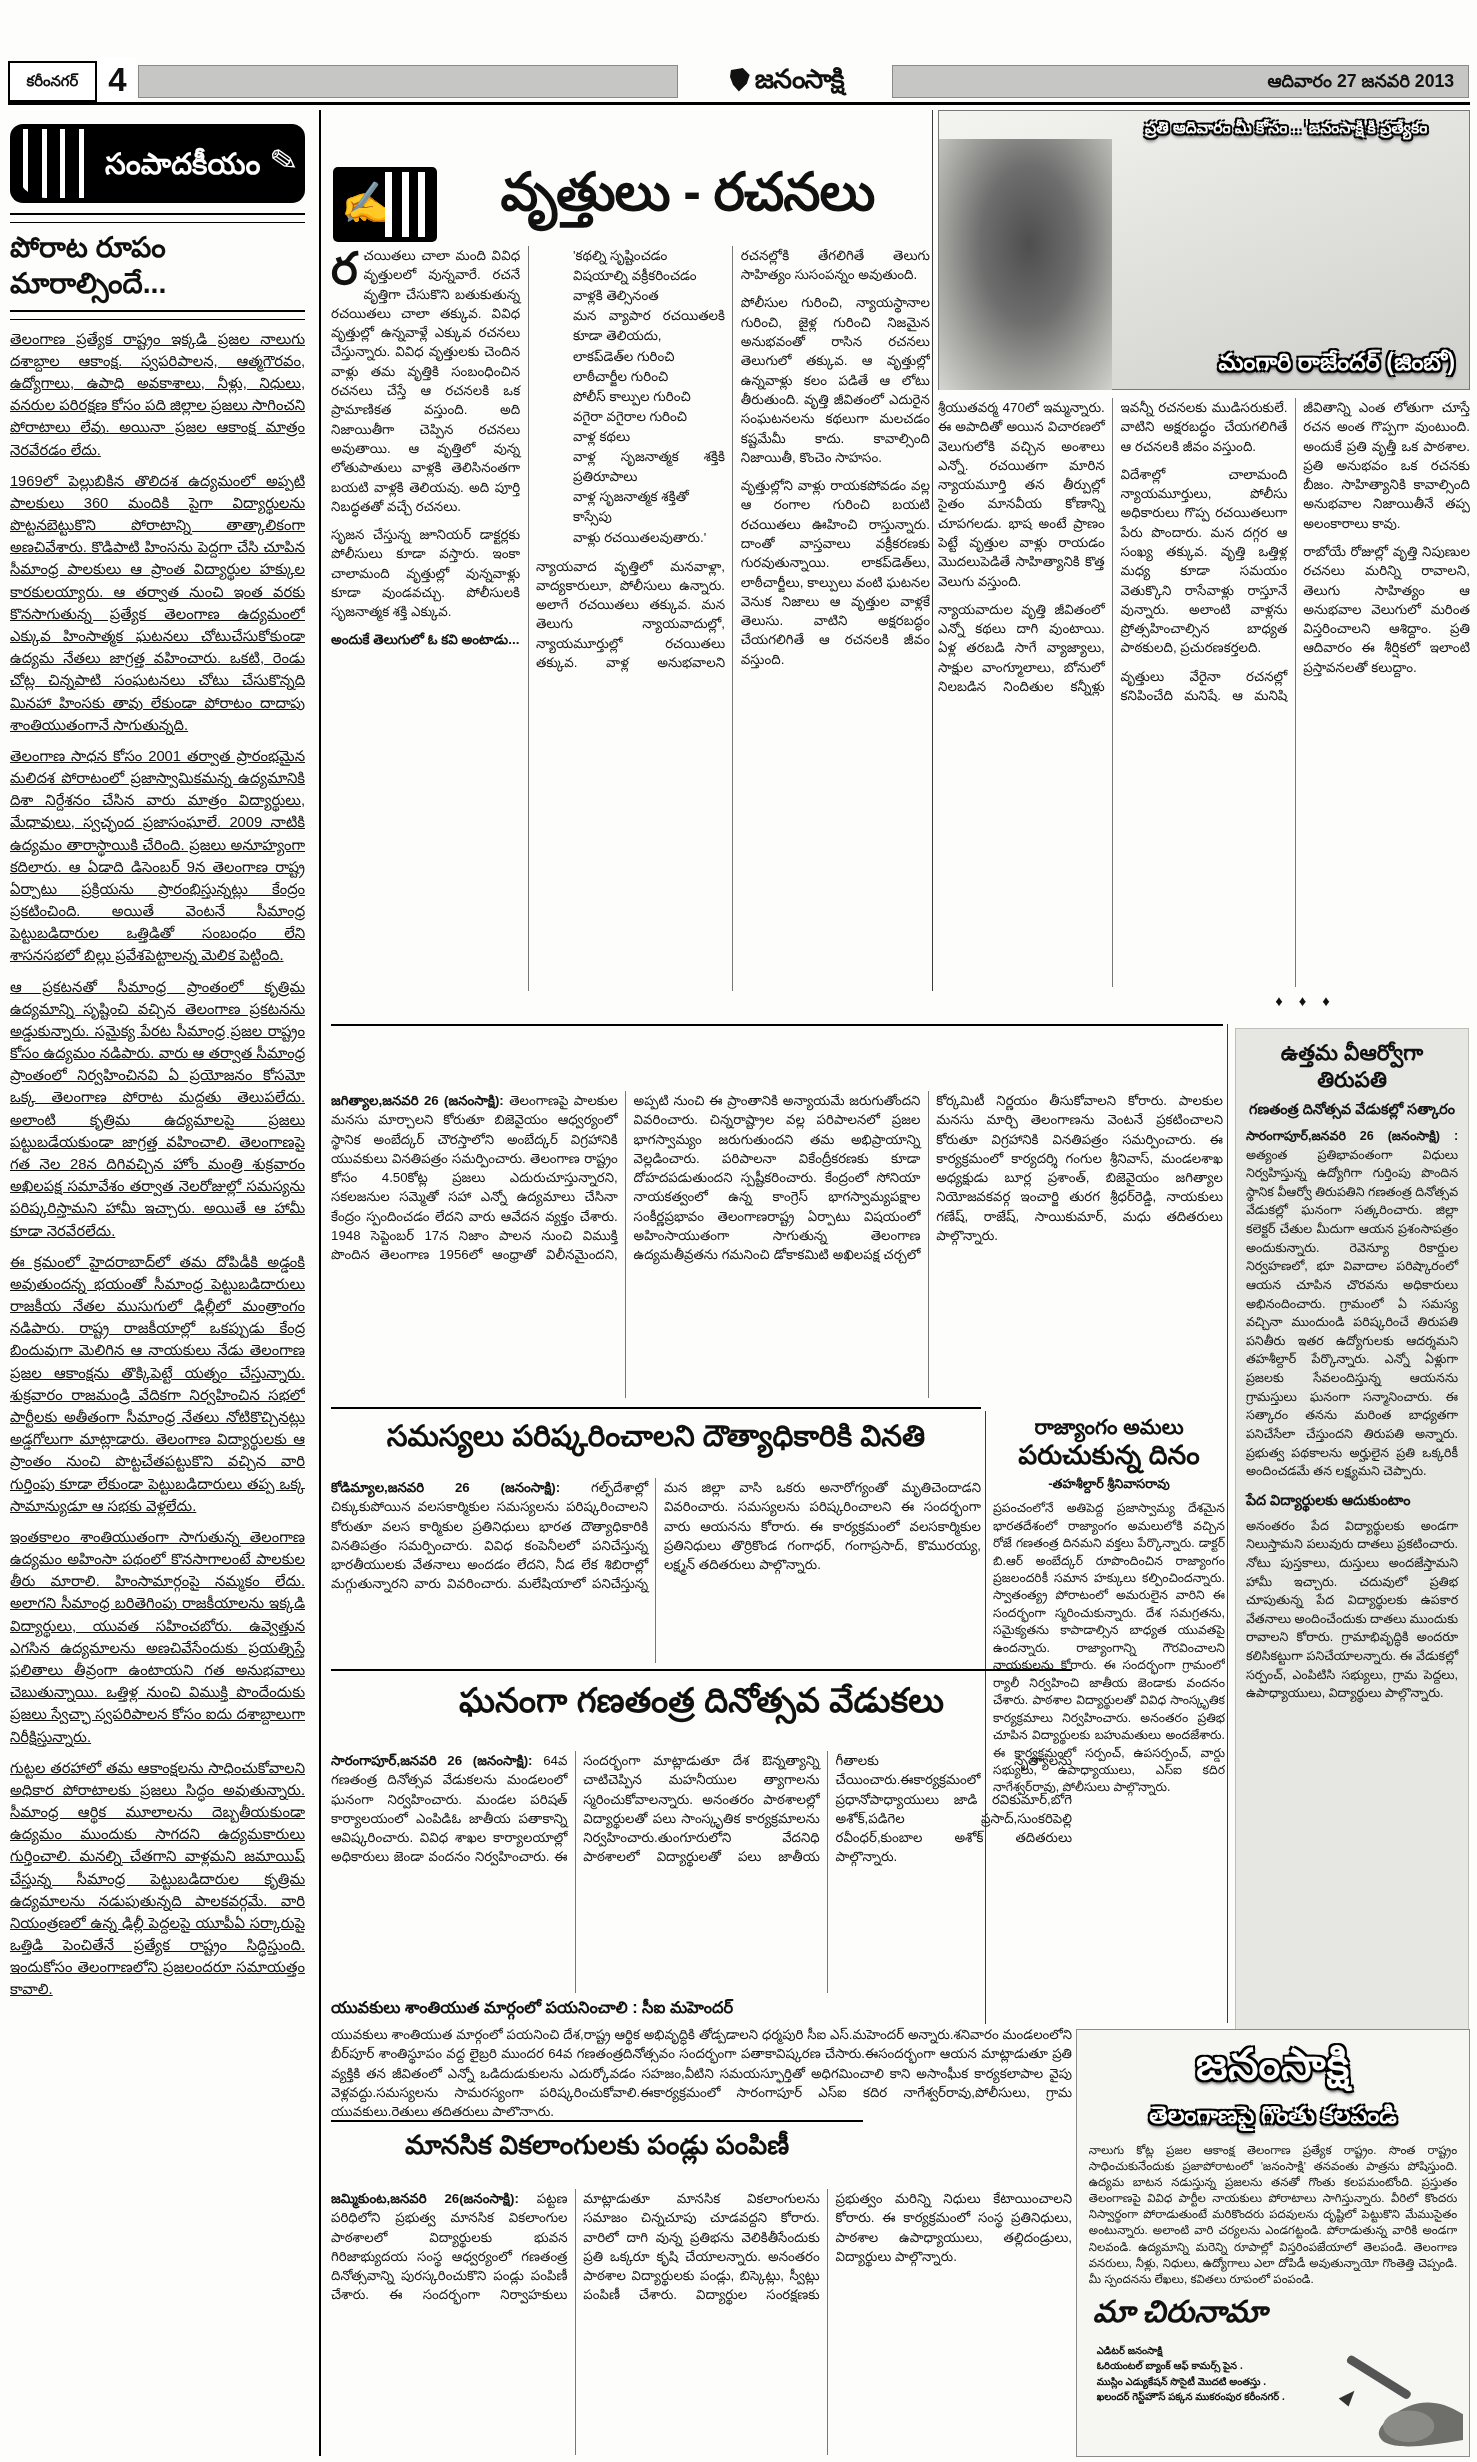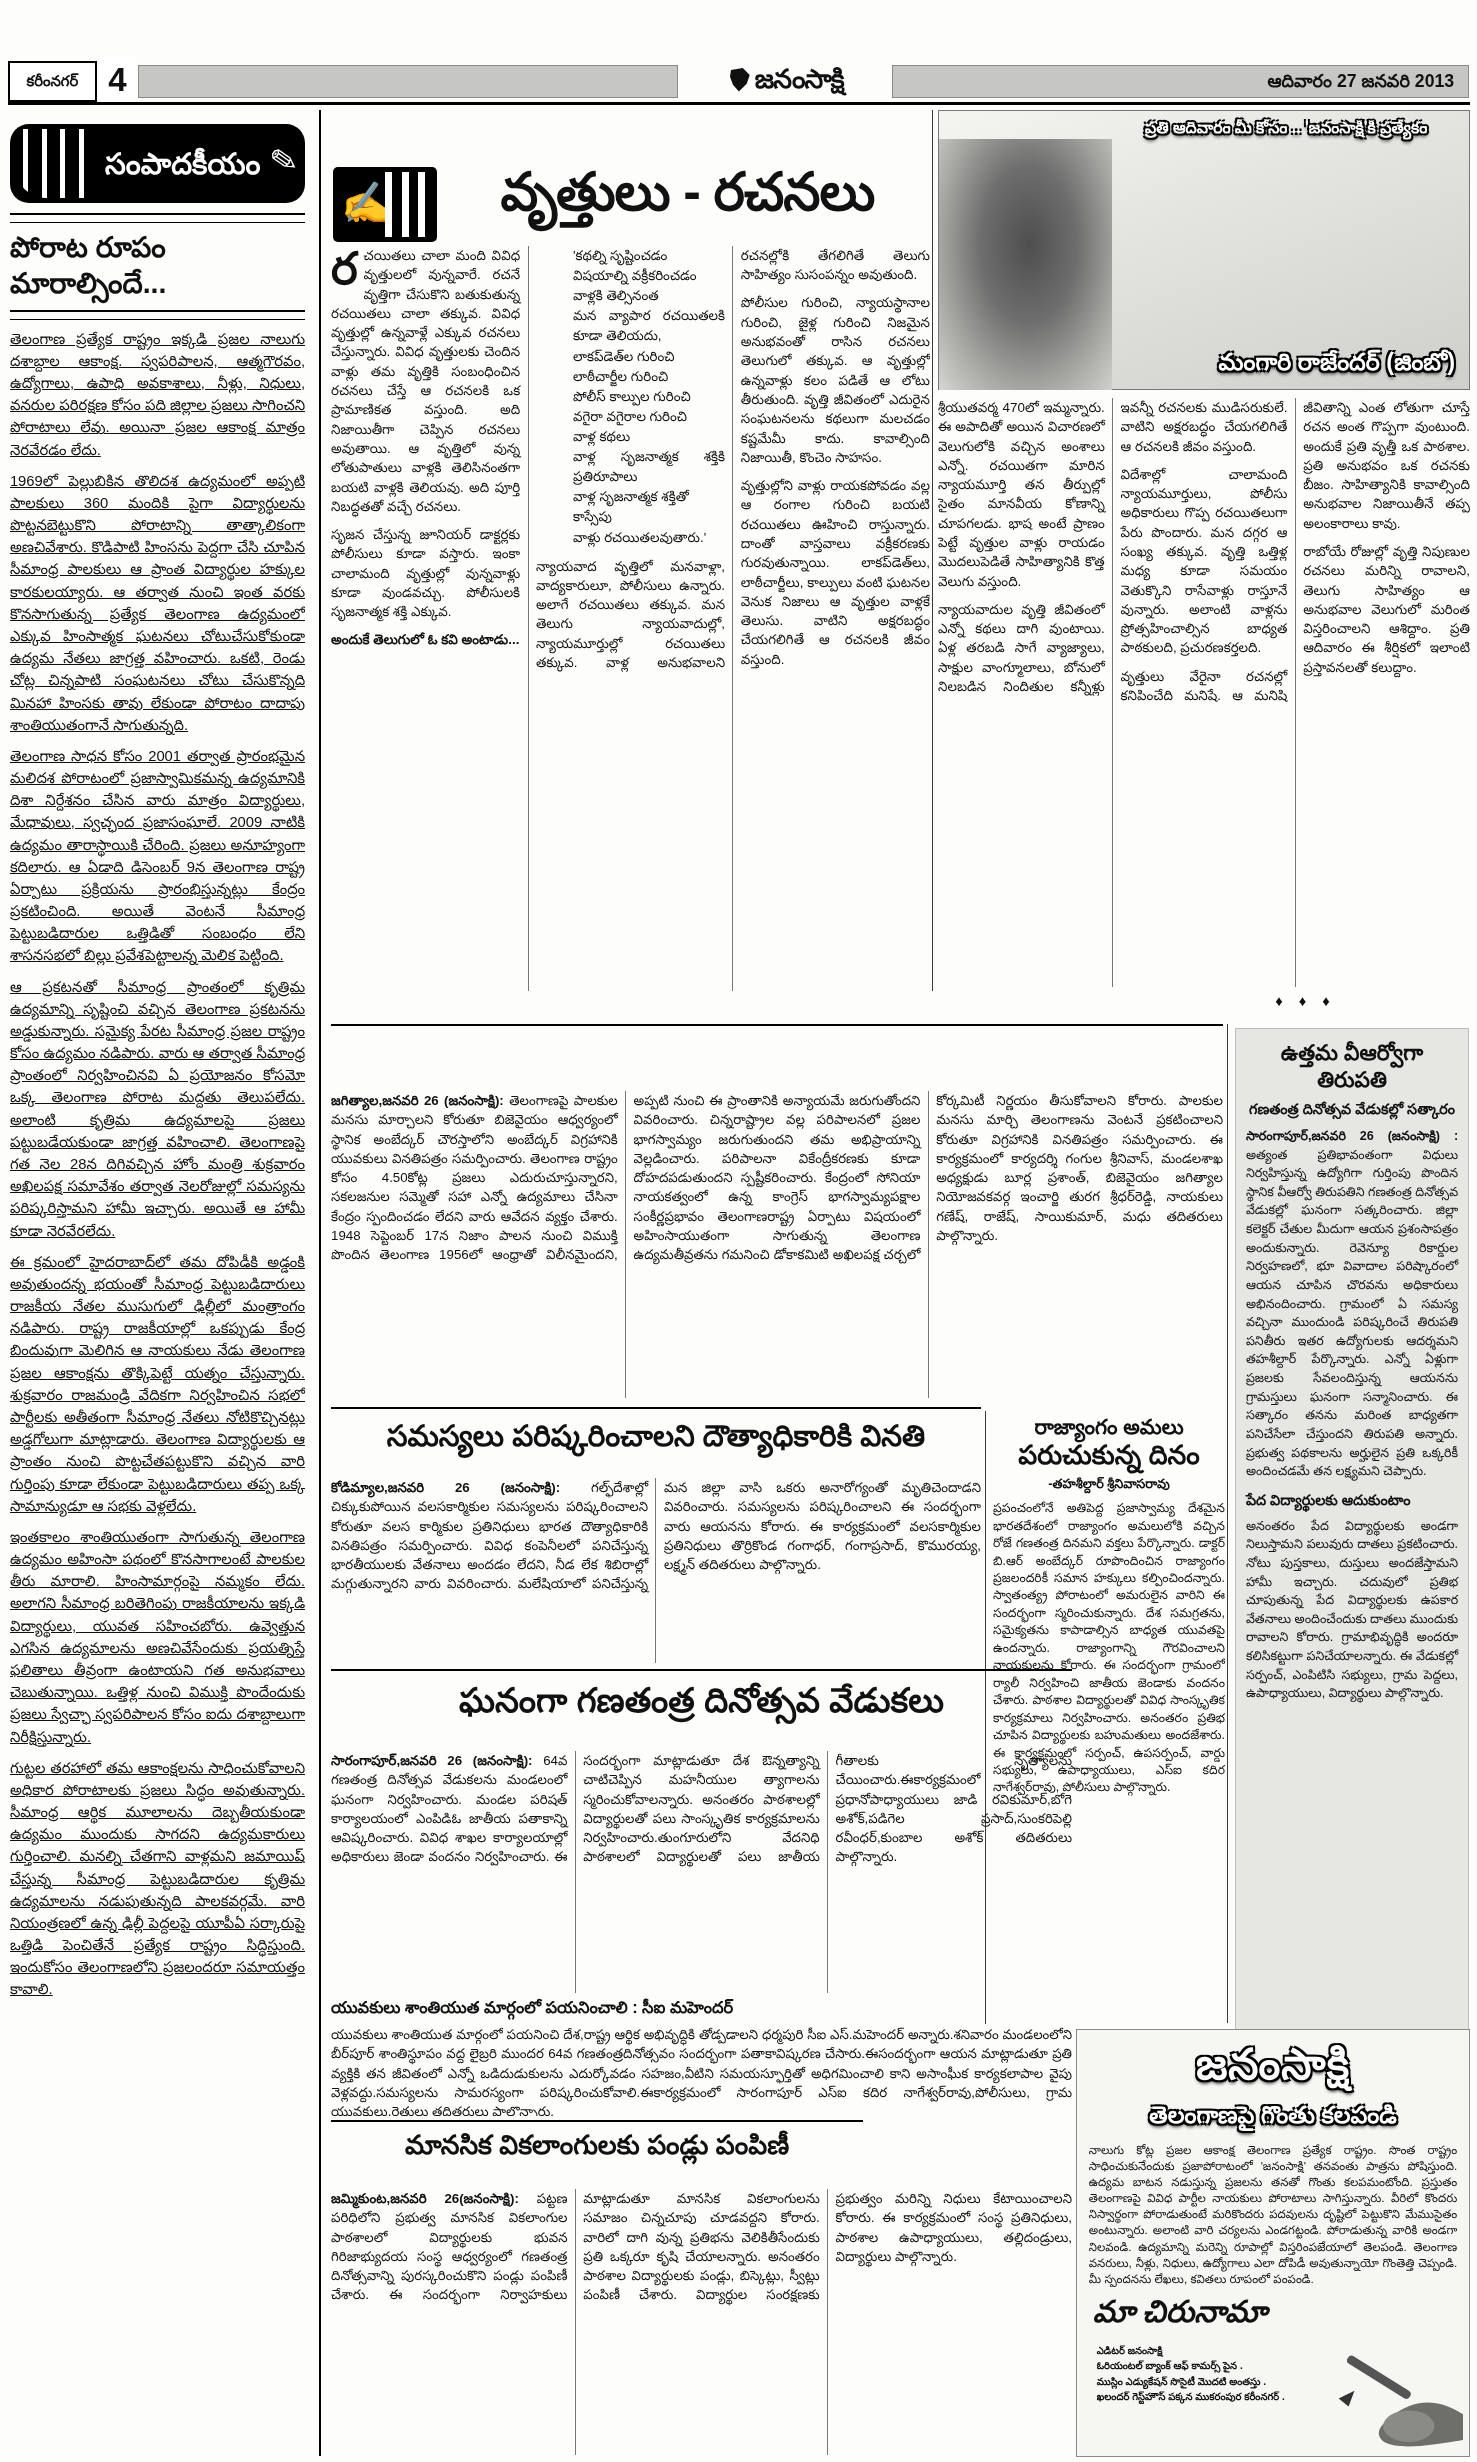--- a/index.html
+++ b/index.html
@@ -11,21 +11,21 @@
   p{margin:0 0 8.9px 0;}
   
   .region-box{border:2px solid #000;background:#fff;text-align:center;font-weight:700;font-size:14.8px;line-height:37px;}
   .pagenum{font-size:33px;font-weight:700;text-align:center;line-height:45px;background:#fff;}
   .graybar{background:#c6c6c4;border:1px solid #8a8a88;}
   .masthead{font-size:26.6px;font-weight:900;text-align:center;line-height:41px;letter-spacing:-1px;}
   .hdr-date{font-size:17.7px;font-weight:700;text-align:right;line-height:31.5px;padding-right:13.8px;}
   .rule{background:#000;}
   
   #edit-col{border-right:2px solid #000;padding:13.8px 13.8px 0 2px;}
-  .ed-banner{position:relative;height:79px;background:#000;border-radius:19px;margin-bottom:9.9px;}
+  .ed-banner{position:relative;height:79px;background:#000;border-radius:13px;margin-bottom:9.9px;}
   .ed-stripes{position:absolute;left:5.9px;top:4.9px;bottom:4.9px;width:79px;
       background:repeating-linear-gradient(90deg,#000 0 6.9px,#fff 6.9px 11.8px,#000 11.8px 18.7px);border-radius:6.9px 0 0 29.6px;}
   .ed-banner-title{position:absolute;left:95px;top:0;right:47px;color:#fff;font-size:29.6px;font-weight:800;line-height:79px;text-align:center;}
   .ed-pen{position:absolute;right:7.9px;top:17.7px;color:#fff;font-size:33px;transform:rotate(-10deg);}
   .dbl-rule{height:6.9px;border-top:2px solid #000;border-bottom:1px solid #000;margin:7.9px 0;}
   .ed-headline{font-size:28.6px;font-weight:800;line-height:1.25;margin:3.9px 0;}
   .ed-body{font-size:14.8px;line-height:1.5;}
   
   .feat-iconbox{background:#000;border-radius:4.9px;}
   .feat-iconbox .bars{position:absolute;right:4.9px;top:4.9px;bottom:4.9px;width:47px;

